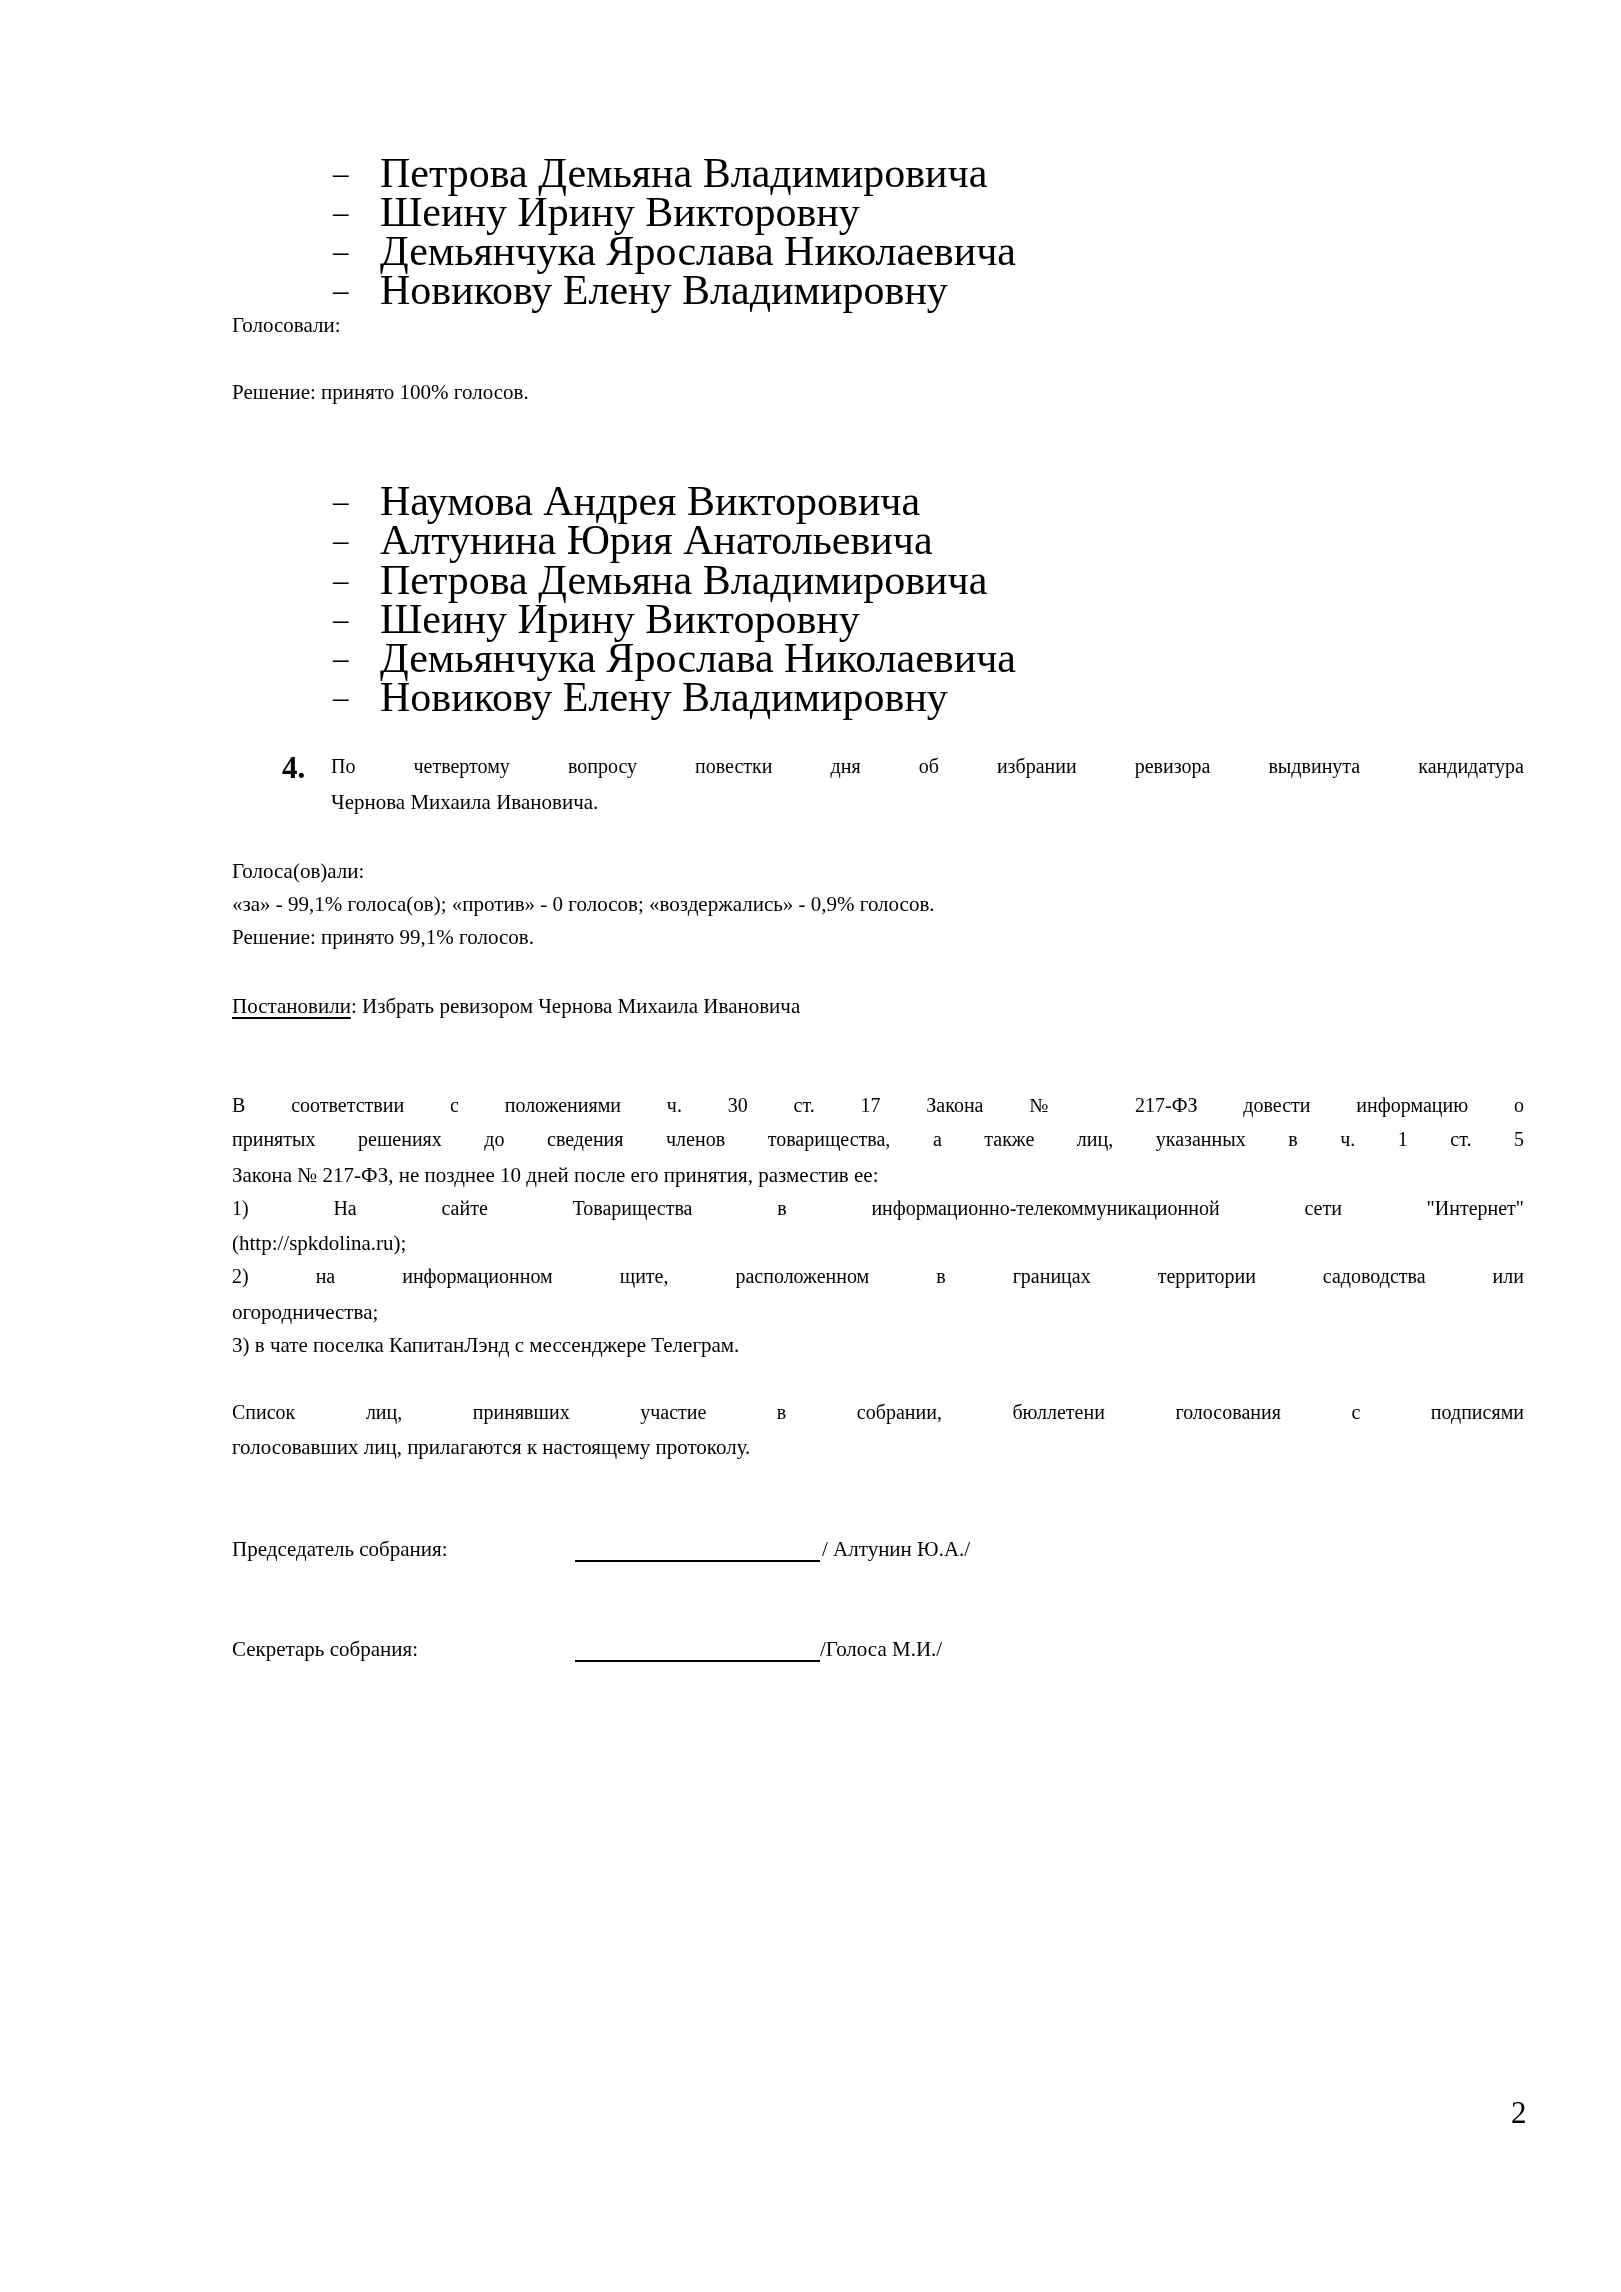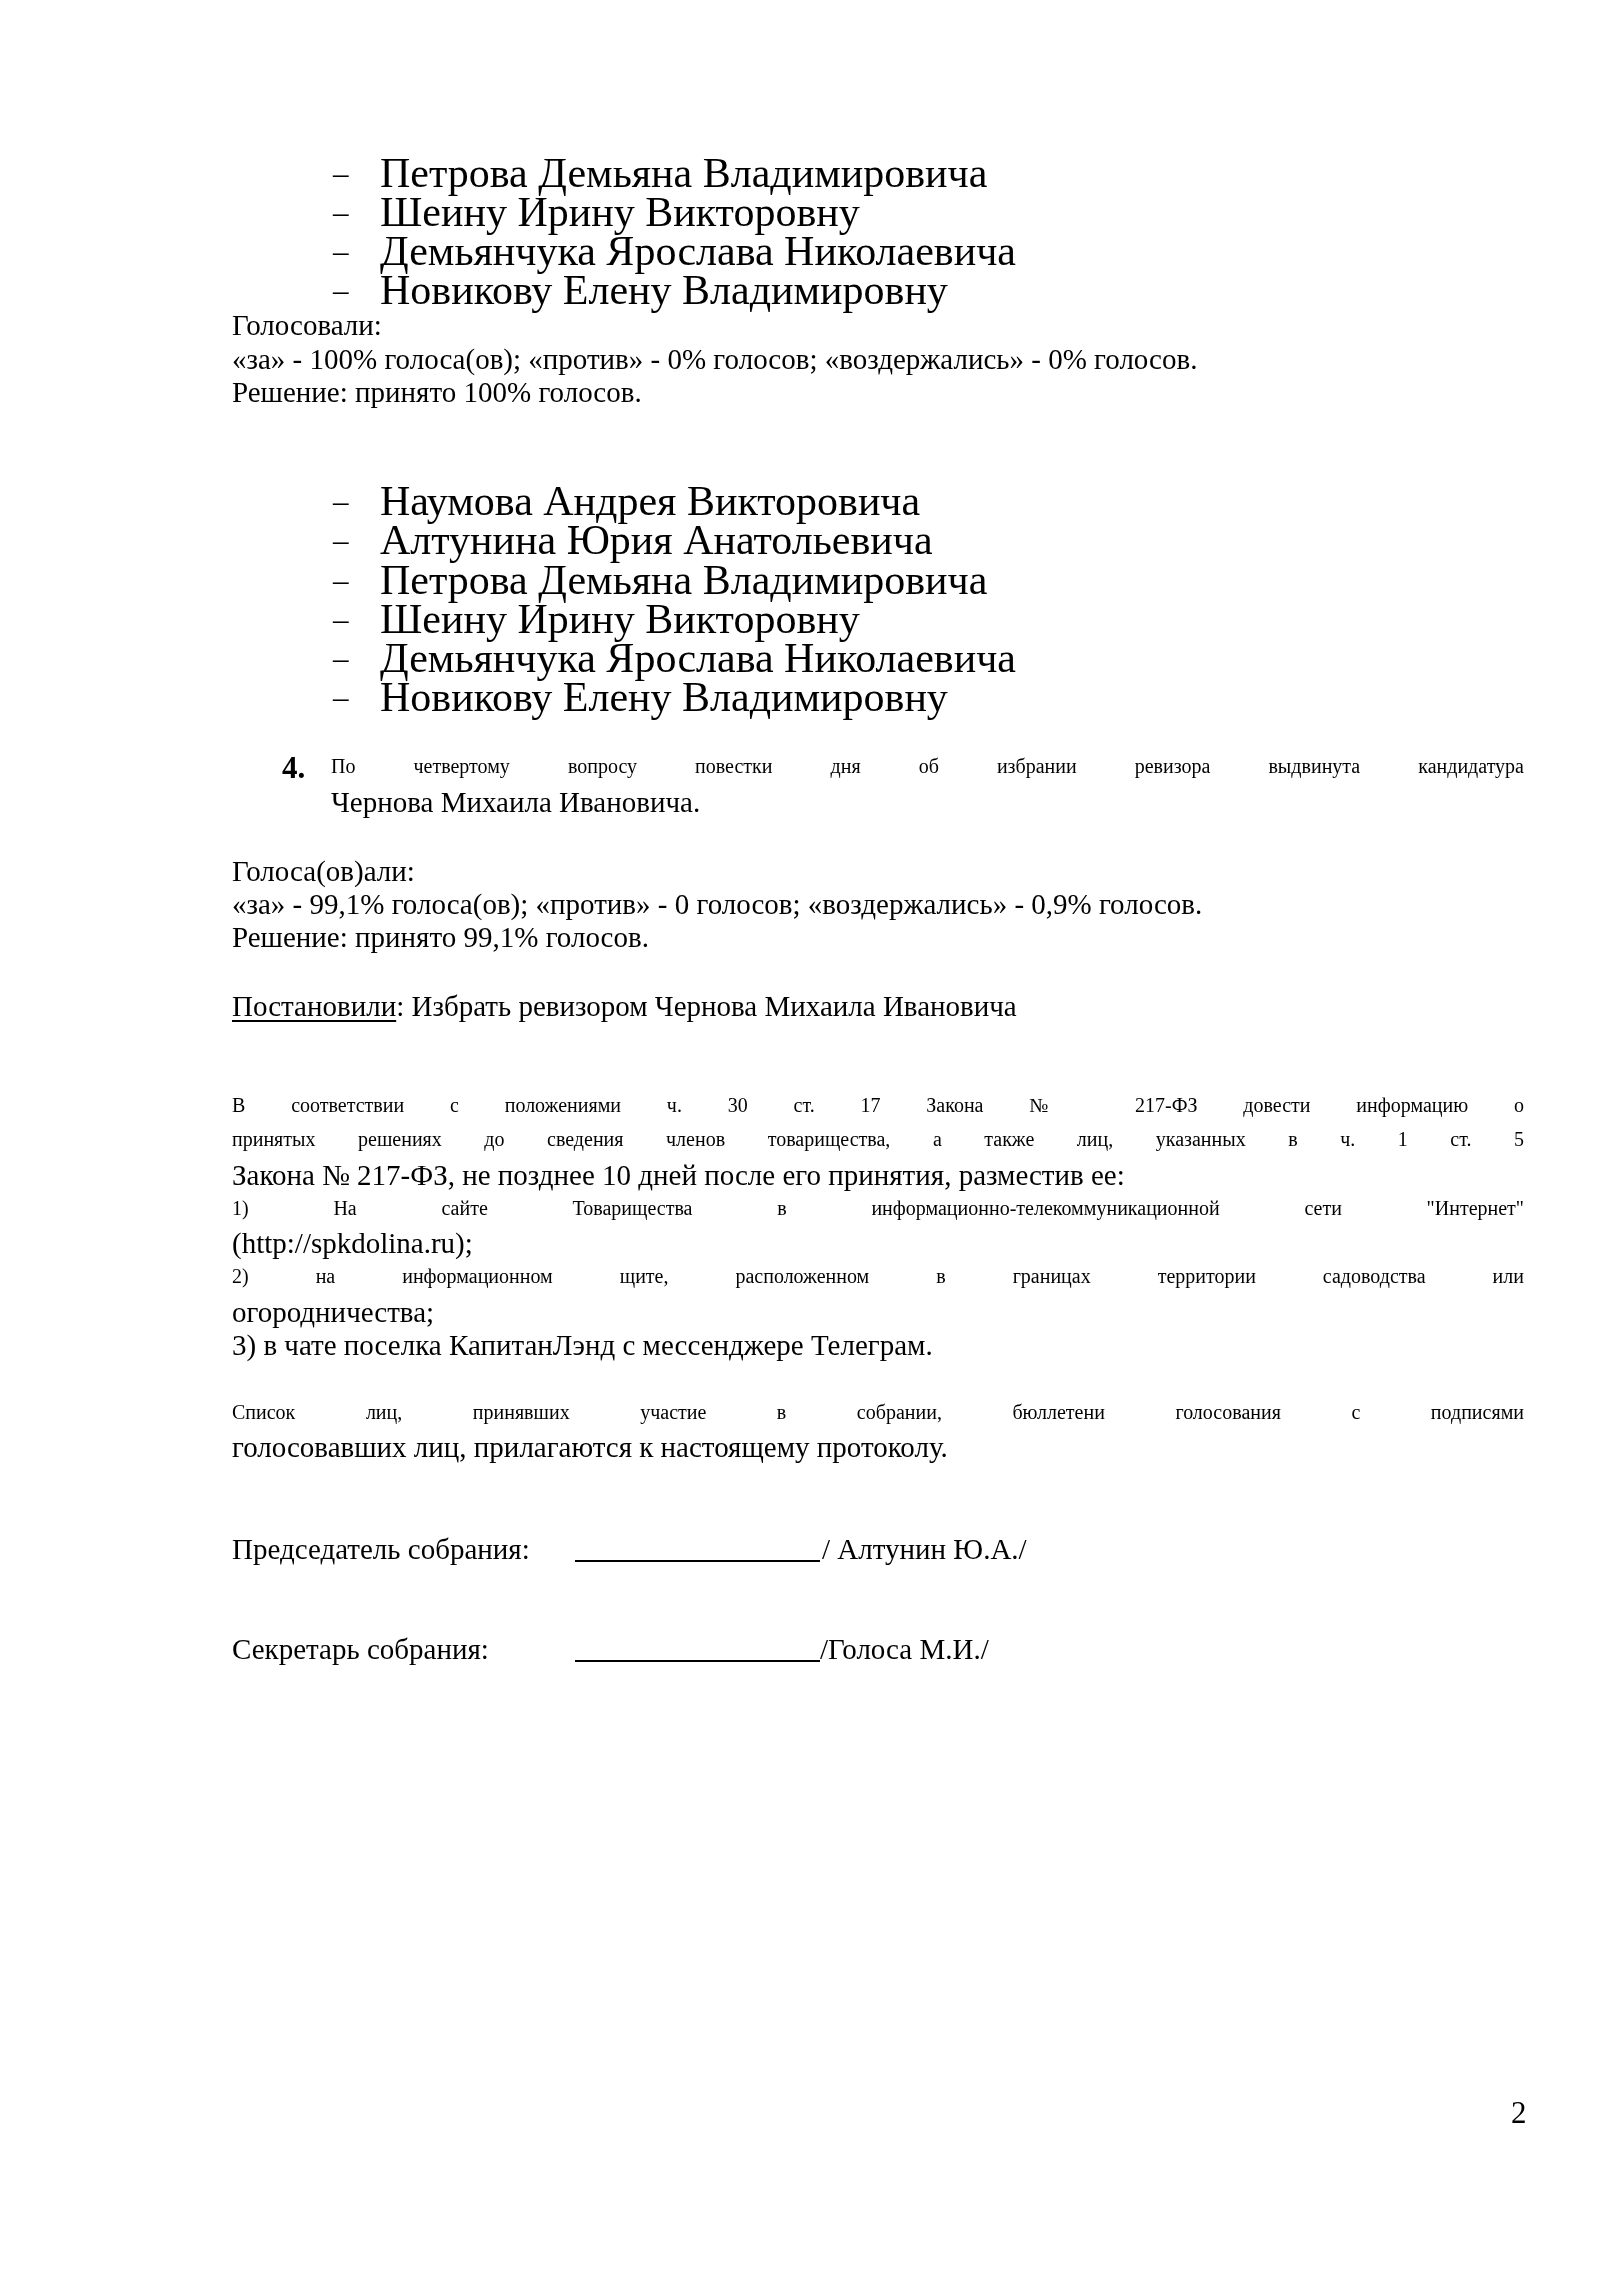--- a/index.html
+++ b/index.html
@@ -1,19 +1,19 @@
 <!DOCTYPE html>
 <html><head>
 <meta charset="utf-8">
 <style>
   html, body { margin: 0; padding: 0; background: #ffffff; }
   body { width: 1621px; height: 2293px; position: relative; overflow: hidden;
          font-family: "Liberation Serif", "DejaVu Serif", serif; color: #000; }
   .page { position: absolute; left: 0; top: 0; width: 1621px; height: 2293px; background: #fff; }
-  .line { position: absolute; left: 232px; font-size: 29px; line-height: 37px; white-space: nowrap; text-align: center; }
+  .line { position: absolute; left: 232px; font-size: 21px; line-height: 37px; white-space: nowrap; text-align: center; }
   .justify { position: absolute; left: 232px; width: 1292px; font-size: 20px; line-height: 34px;
              text-align: justify; text-align-last: justify; white-space: normal; }
   .bullet { position: absolute; left: 333px; font-size: 31px; line-height: 37px; }
   .bullet-text { position: absolute; left: 380px; font-size: 42px; line-height: 37px; white-space: nowrap; }
   .u { text-decoration: underline; text-decoration-thickness: 2px; text-underline-offset: 3.9px; }
   .num { position: absolute; left: 282px; font-size: 31px; font-weight: bold; line-height: 37px; }
   .sigline { position: absolute; height: 0; border-bottom: 2px solid #000; width: 245px; left: 575px; }
   .pagenum { position: absolute; left: 1511px; top: 2094px; font-size: 31px; line-height: 37px; }
 </style>
 </head>
@@ -26,21 +26,20 @@
     <span class="bullet-text" style="top:155px">Петрова Демьяна Владимировича</span>
     <span class="bullet" style="top:194px">–</span>
     <span class="bullet-text" style="top:194px">Шеину Ирину Викторовну</span>
     <span class="bullet" style="top:233px">–</span>
     <span class="bullet-text" style="top:233px">Демьянчука Ярослава Николаевича</span>
     <span class="bullet" style="top:272px">–</span>
     <span class="bullet-text" style="top:272px">Новикову Елену Владимировну</span>
   </div>
 
   <div class="line" style="top:307px">Голосовали:</div>
-  <div class="line" style="top:341px">«за» - 100% голоса(ов); «против» - 0% голосов; «воздержались» - 0% голосов.</div>
   <div class="line" style="top:374px">Решение: принято 100% голосов.</div>
 
 
   <div>
     <span class="bullet" style="top:483px">–</span>
     <span class="bullet-text" style="top:483px">Наумова Андрея Викторовича</span>
     <span class="bullet" style="top:522px">–</span>
     <span class="bullet-text" style="top:522px">Алтунина Юрия Анатольевича</span>
     <span class="bullet" style="top:562px">–</span>
     <span class="bullet-text" style="top:562px">Петрова Демьяна Владимировича</span>

